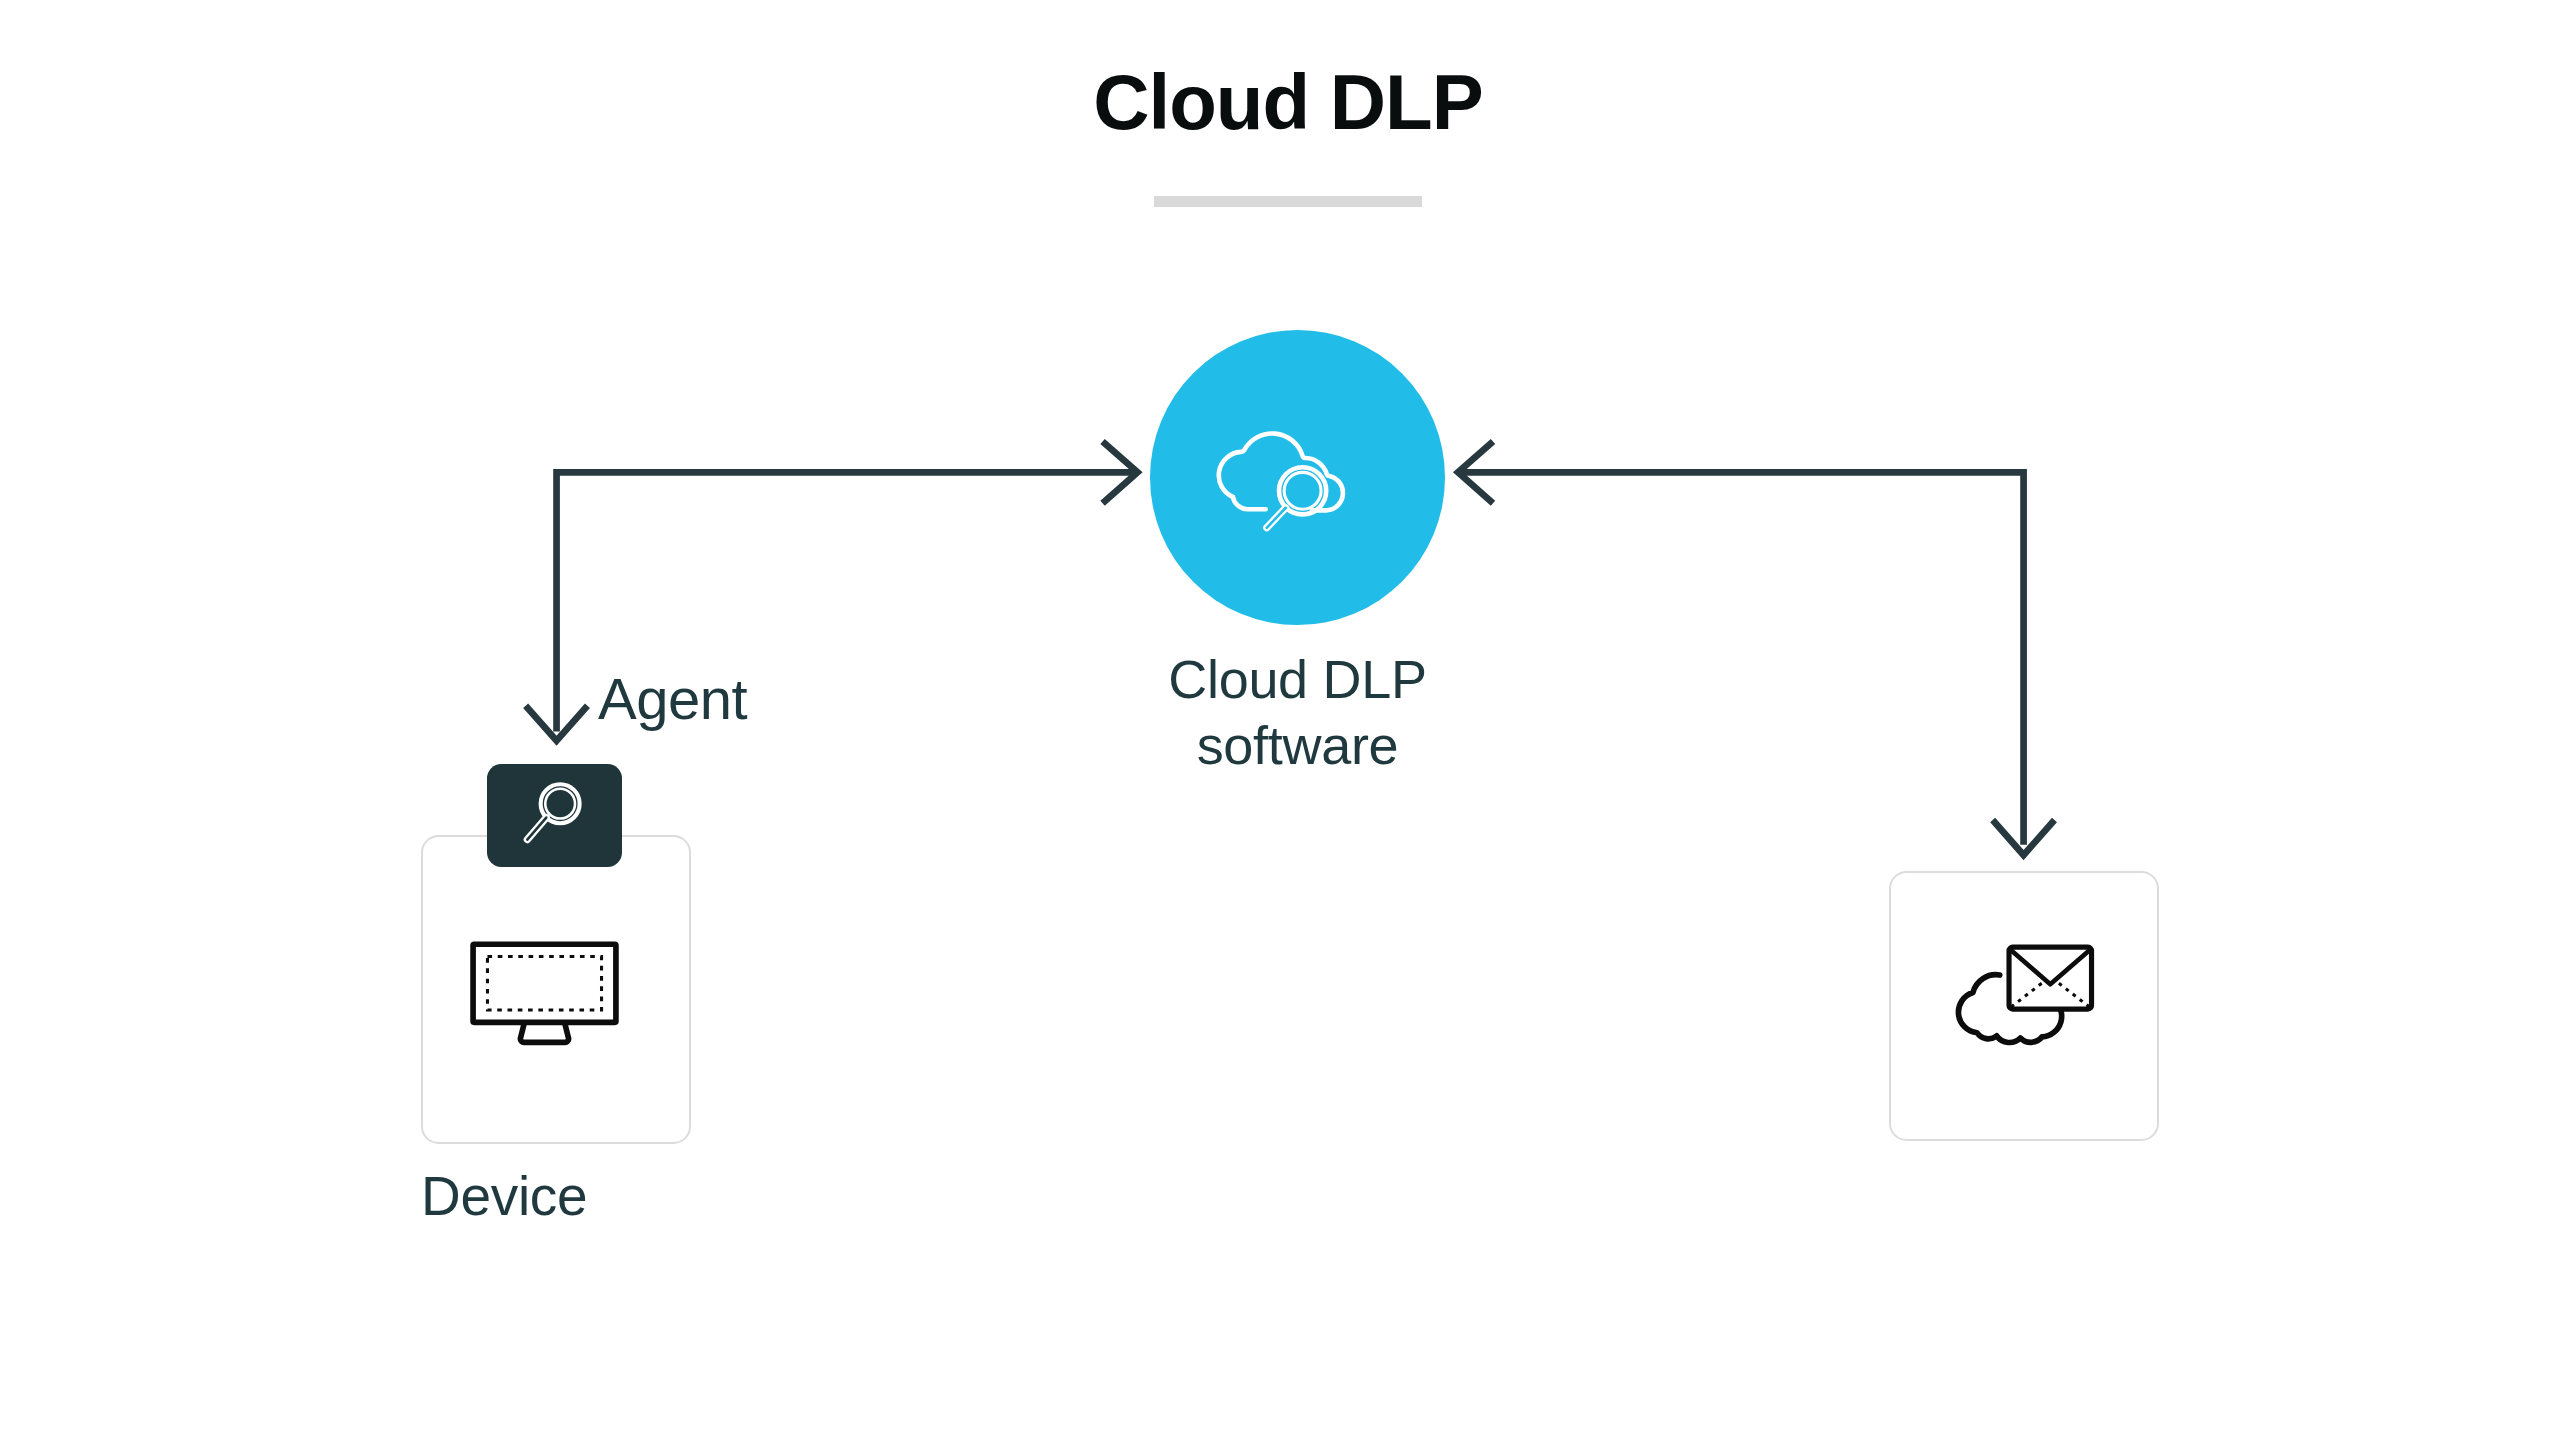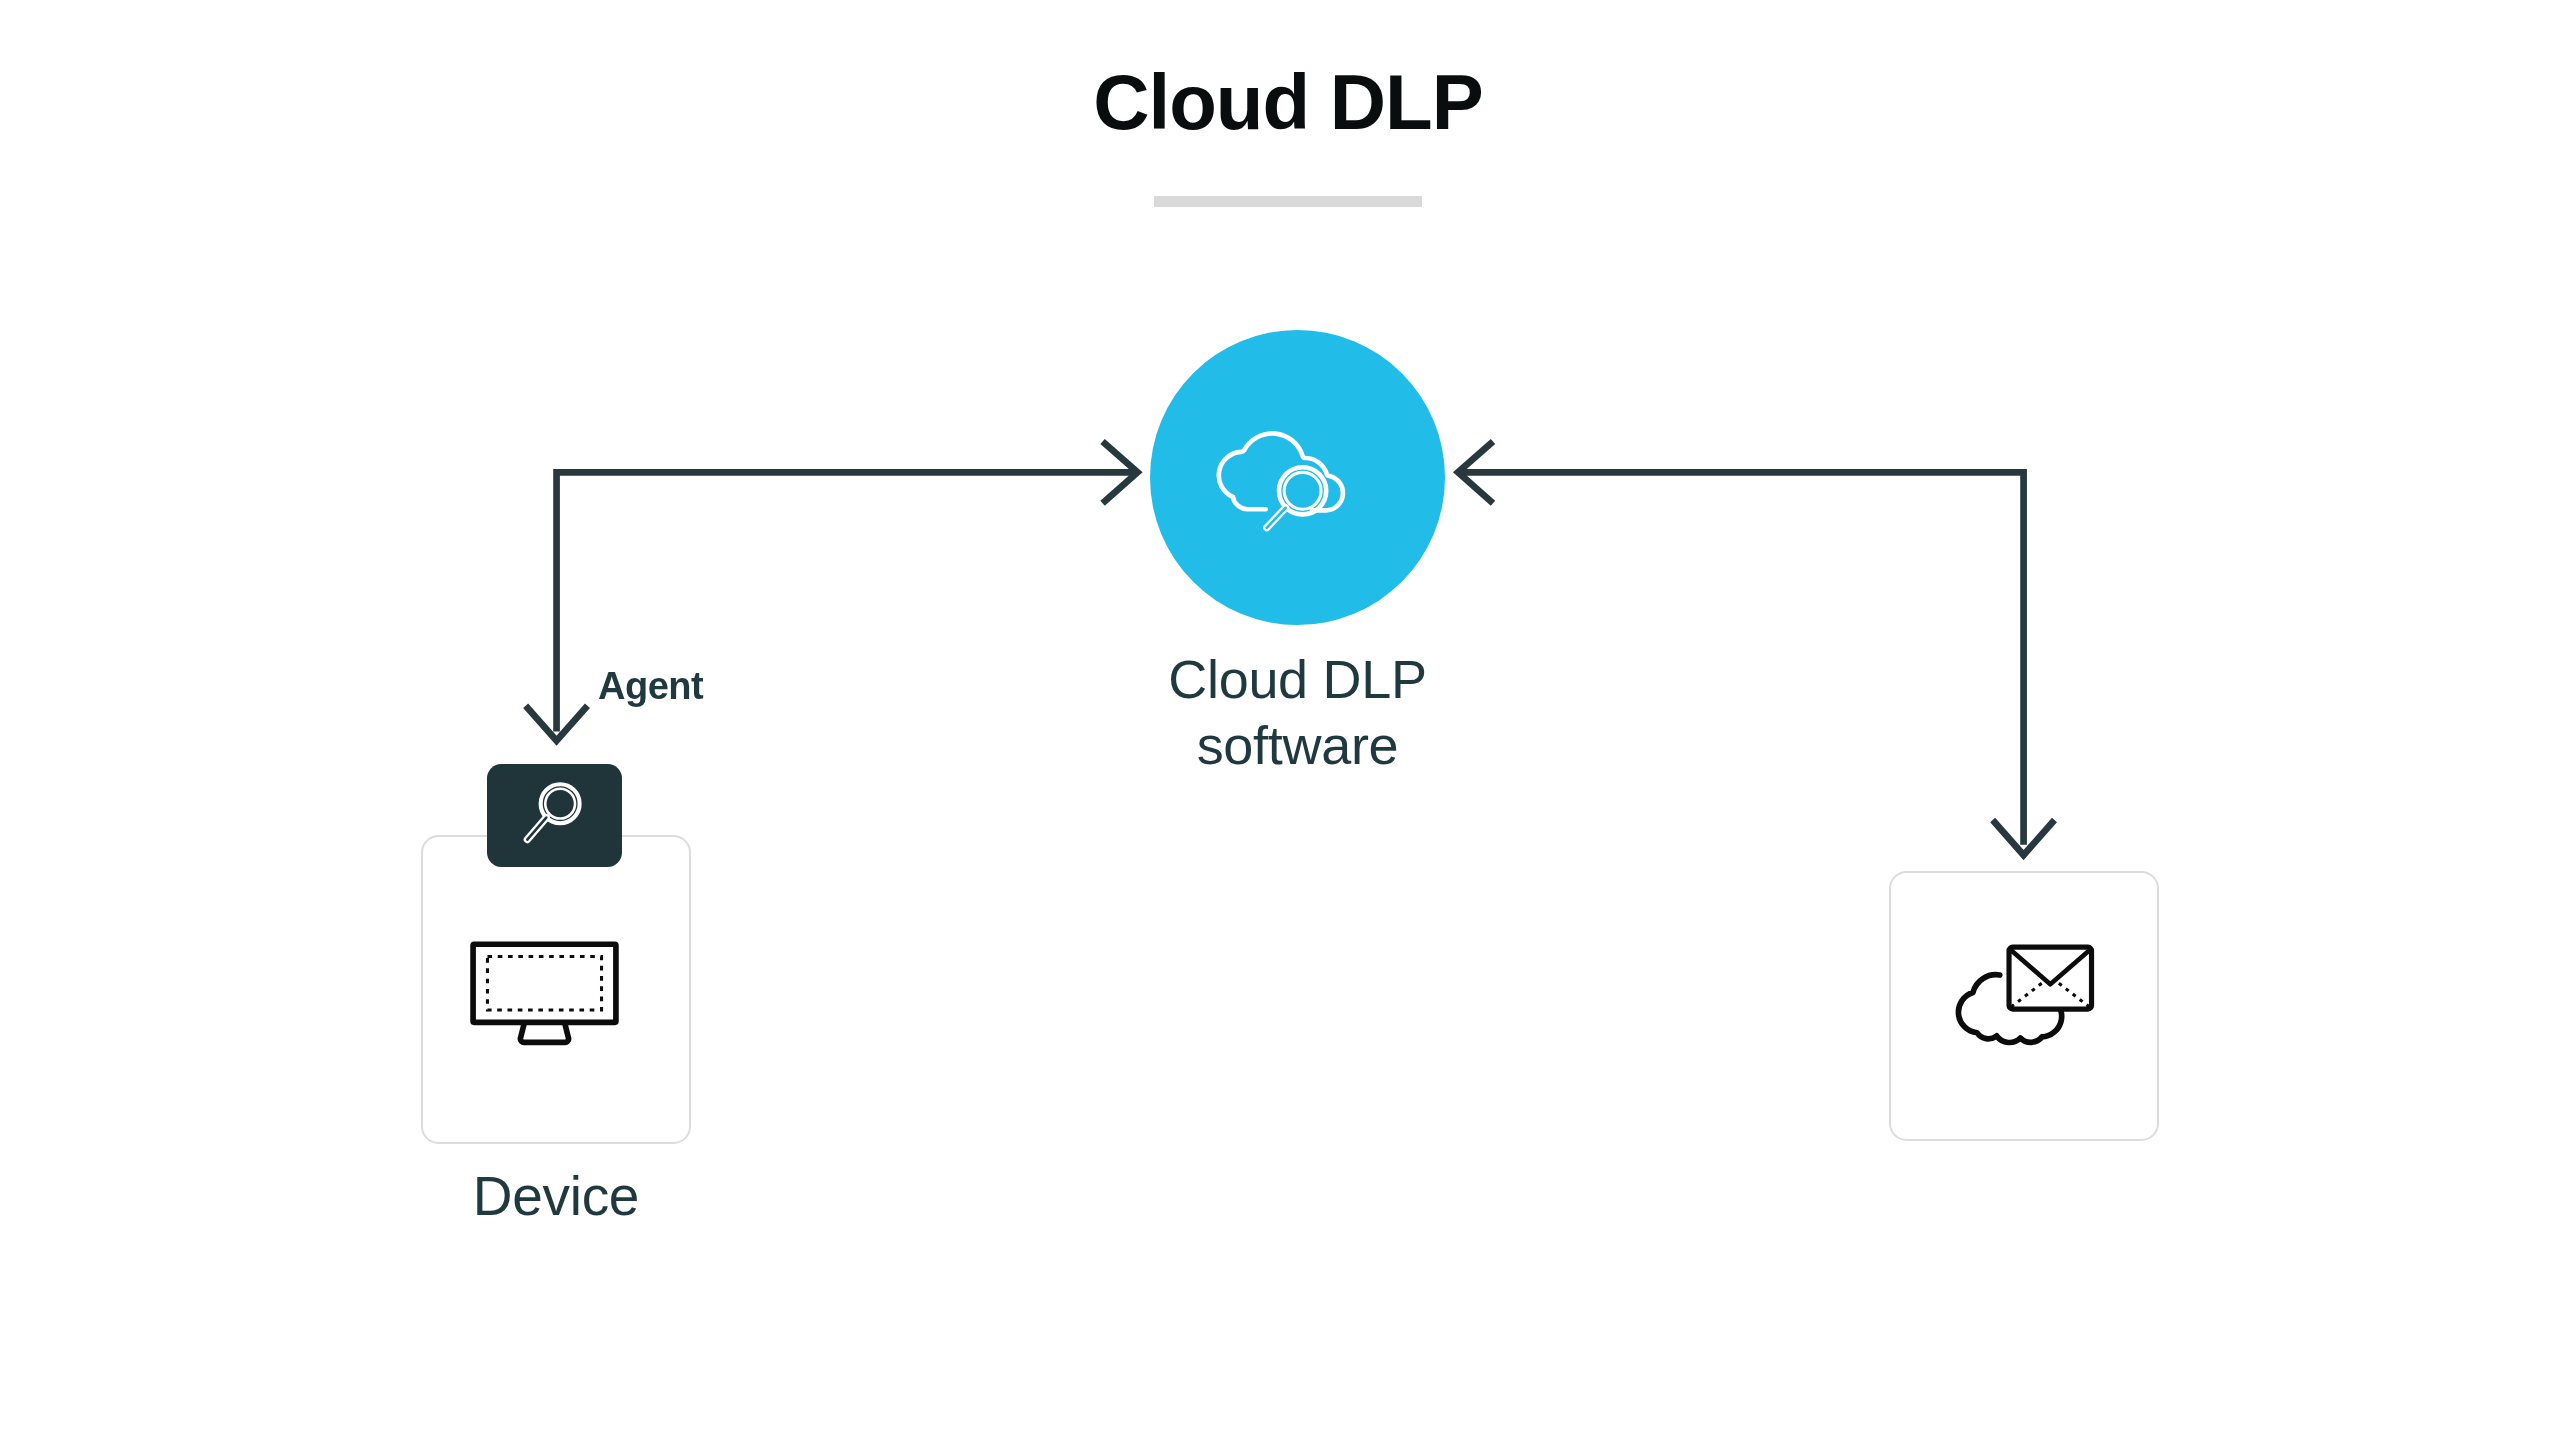--- a/index.html
+++ b/index.html
@@ -106,32 +106,32 @@
     background: #1f3539;
     display: flex;
     align-items: center;
     justify-content: center;
     z-index: 5;
   }
   #agent-label {
     position: absolute;
     left: 598px;
     top: 665px;
-    font-size: 38px;
-    font-weight: 700;
+    font-size: 58px;
+    font-weight: 400;
     color: #1f393f;
     letter-spacing: -0.5px;
     white-space: nowrap;
   }
   #device-label {
     position: absolute;
     left: 421px;
     top: 1164px;
     width: 270px;
-    text-align: center;
+    text-align: left;
     font-size: 55px;
     font-weight: 400;
     color: #1f393f;
     letter-spacing: -0.3px;
   }
 
   
   #cloudapp-box {
     position: absolute;
     left: 1889px;

